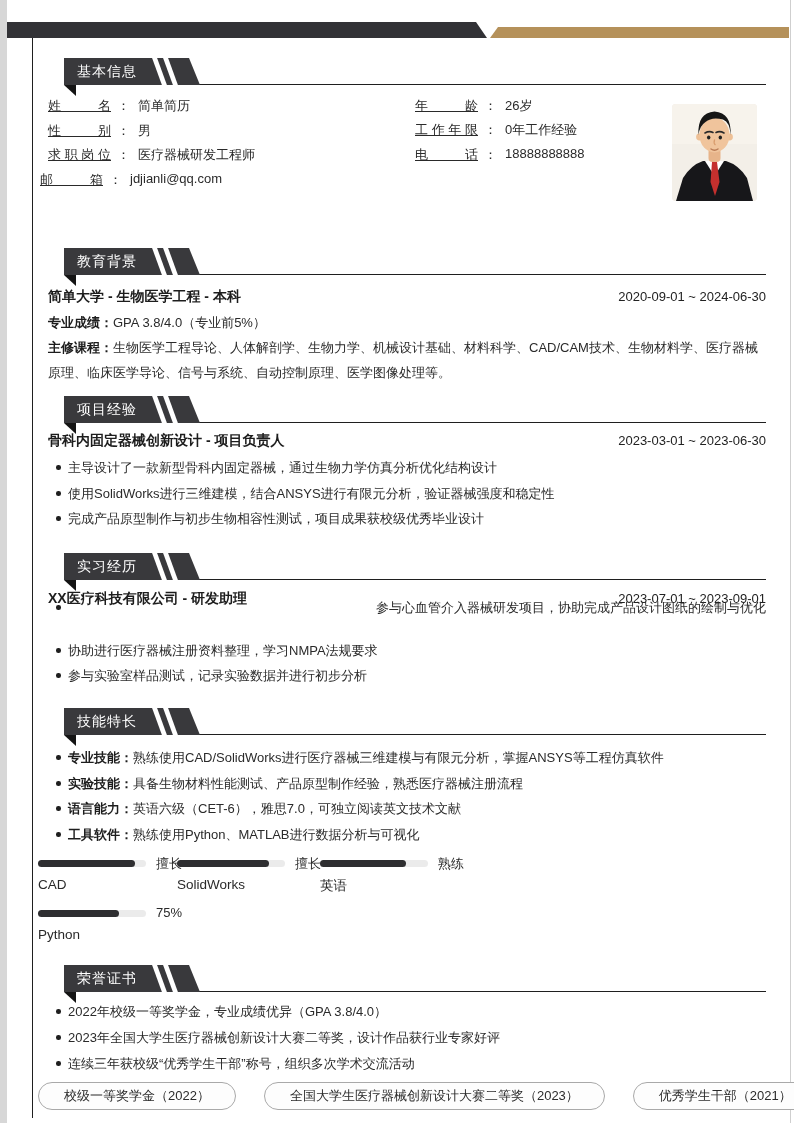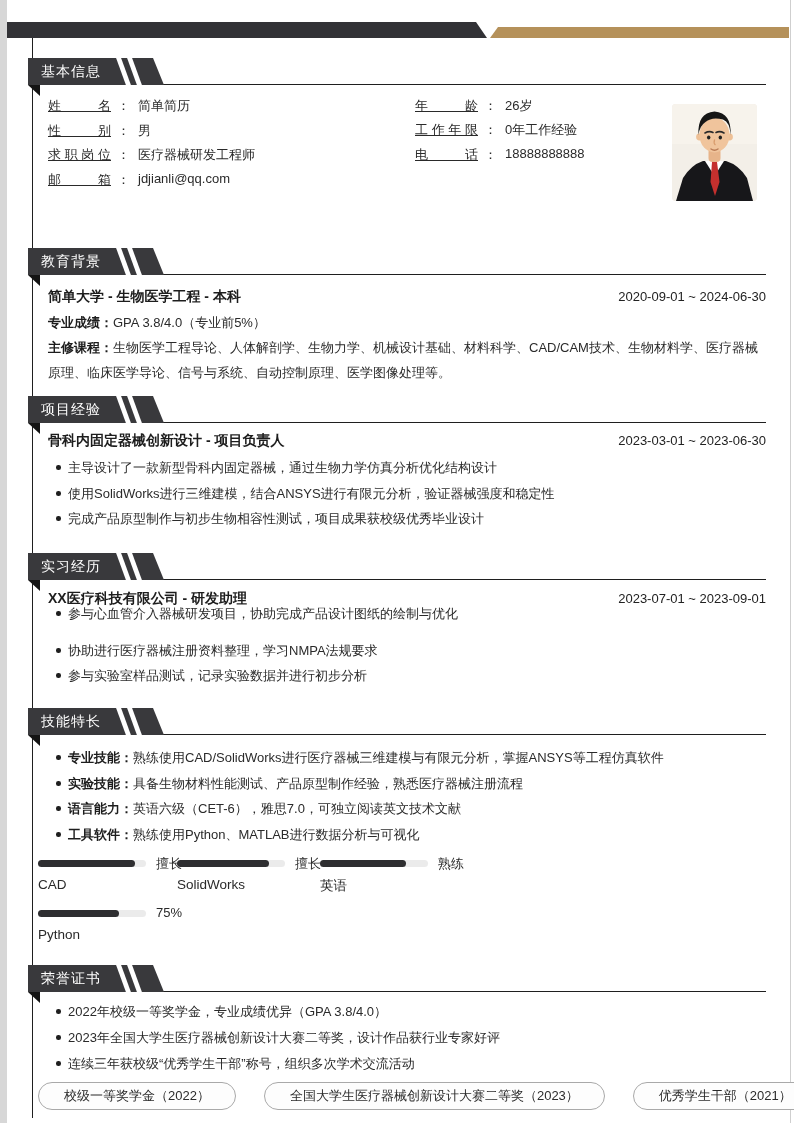--- a/index.html
+++ b/index.html
@@ -21,21 +21,21 @@
     clip-path: polygon(0 0, calc(100% - 11px) 0, 100% 100%, 0 100%);
   }
   .topbar-gold {
     position:absolute; left:490px; top:27px; width:299px; height:11px; background:#b5915a;
     clip-path: polygon(8px 0, 100% 0, 100% 100%, 0 100%);
   }
 
   
   .v-line { position:absolute; left:32px; top:38px; width:1px; height:1080px; background:#1f1f1f; }
 
-  .sec { position:absolute; left:0; width:794px; }
+  .sec { position:absolute; left:0; width:794px;padding-left:36px; }
 
   
   .head { position:relative; height:27px; }
   .rule { position:absolute; left:30px; right:28px; bottom:0; height:1px; background:#1f1f1f; }
   .ribbon {
     position:absolute; left:28px; top:0; height:27px; width:136px;
     background:#39393c; color:#fff; font-size:14px; line-height:27px;
     padding-left:13px; letter-spacing:1px;
     clip-path: polygon(0 0, calc(100% - 11px) 0, 100% 100%, 0 100%);
   }
@@ -104,21 +104,21 @@
   <div class="field" style="left:48px; top:64px;">
     <span class="lbl">性别</span>
       <span class="colon">：</span>
       <span>男</span>
   </div>
   <div class="field" style="left:48px; top:88px;">
     <span class="lbl">求职岗位</span>
       <span class="colon">：</span>
       <span>医疗器械研发工程师</span>
   </div>
-  <div class="field" style="left:48px; top:113px;">
+  <div class="field" style="left:40px; top:113px;">
     <span class="lbl">邮箱</span>
       <span class="colon">：</span>
       <span>jdjianli@qq.com</span>
   </div>
 
   <div class="field" style="left:415px; top:39px;">
     <span class="lbl">年龄</span>
       <span class="colon">：</span>
       <span>26岁</span>
   </div>
@@ -207,21 +207,21 @@
     <div class="rule"></div>
     <div class="ribbon">
       <span>实习经历</span>
       <span class="stripe s1"></span>
       <span class="stripe s2"></span>
     </div>
     <div class="fold"></div>
   </div>
   <div class="headline" style="top:37px;">XX医疗科技有限公司 - 研发助理</div>
   <div class="daterange" style="top:38px;">2023-07-01 ~ 2023-09-01</div>
-  <div class="bullet" style="top:52px;">参与心血管介入器械研发项目，协助完成产品设计图纸的绘制与优化</div>
+  <div class="bullet" style="top:46px;text-align:right;">参与心血管介入器械研发项目，协助完成产品设计图纸的绘制与优化</div>
   <div class="bullet" style="top:114px;">参与实验室样品测试，记录实验数据并进行初步分析</div>
   <div class="bullet" style="top:89px;">协助进行医疗器械注册资料整理，学习NMPA法规要求</div>
 </div>
 
 <div class="sec" style="top:708px; height:250px;">
   <div class="head">
     <div class="rule"></div>
     <div class="ribbon">
       <span>技能特长</span>
       <span class="stripe s1"></span>

